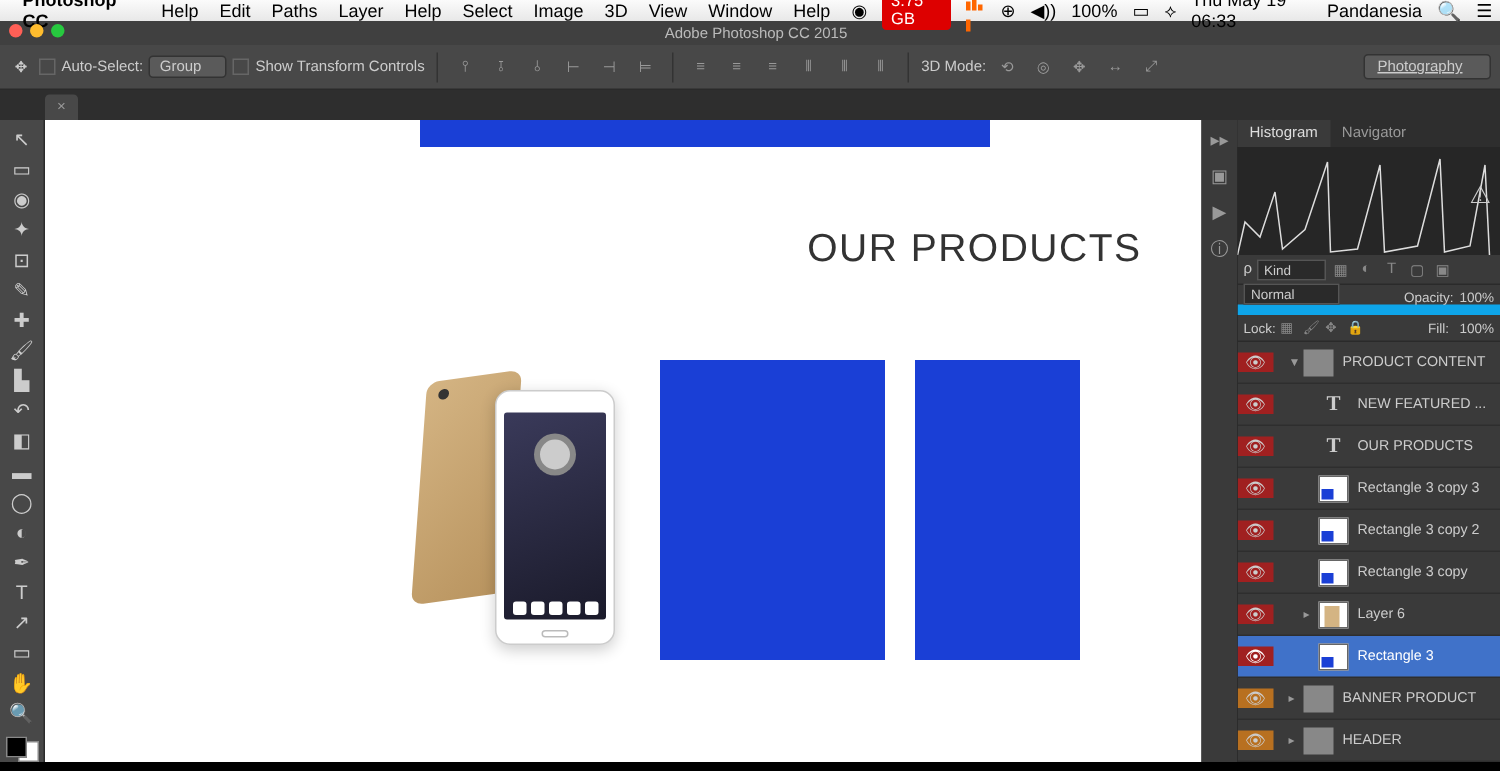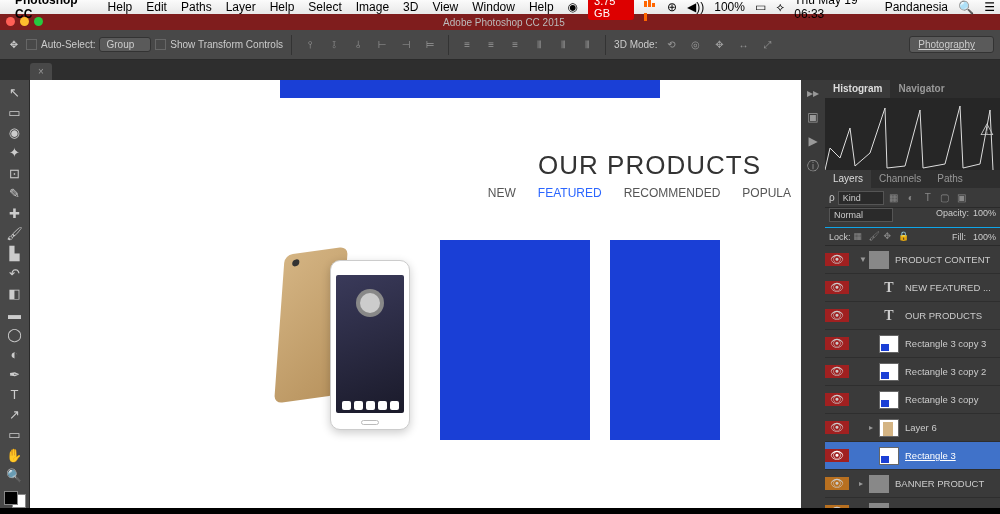--- a/index.html
+++ b/index.html
@@ -10,21 +10,21 @@
 .mac-menu .apple { font-size: 14px; margin-right: 10px; }
 .mac-menu .app-name { font-weight: bold; margin-right: 14px; }
 .mac-menu .m-item { margin-right: 14px; }
 .mac-menu .spacer { flex: 1; }
 .mac-menu .right { display: flex; align-items: center; gap: 10px; }
 .mac-menu .ram { background: #d00; color: #fff; padding: 1px 6px; border-radius: 3px; font-size: 11px; }
 .mac-menu .bars span { display:inline-block; width:3px; background:#f60; margin-right:1px; vertical-align:bottom;}
 .mac-menu .search-icon { font-size: 13px; }
 
 
-.win-title { height: 16px; background: #7f1d1d; display: flex; align-items: center; padding-left: 6px; color: #bbb; font-size: 10px; }
+.win-title { height: 16px; background: #404040; display: flex; align-items: center; padding-left: 6px; color: #bbb; font-size: 10px; }
 .dots span { display:inline-block; width:9px; height:9px; border-radius:50%; margin-right:5px; }
 .dots .r{background:#ff5f56;} .dots .y{background:#ffbd2e;} .dots .g{background:#27c93f;}
 .win-title .title { flex:1; text-align:center; margin-left:-40px; }
 
 
 .opts { height: 30px; background: #484848; border-bottom: 1px solid #2a2a2a; display:flex; align-items:center; padding: 0 6px; font-size:10px; color:#ccc; gap:4px;}
 .opts .arrow-icon { width:16px; height:16px; display:flex; align-items:center; justify-content:center;}
 .opts .chk { width:11px; height:11px; border:1px solid #666; display:inline-block; margin-right:4px; vertical-align:middle;}
 .opts .sel { background:#5a5a5a; border:1px solid #333; padding:1px 16px 1px 6px; border-radius:3px; position:relative;}
 .opts .div { width:1px; height:20px; background:#333; margin:0 4px;}
@@ -67,51 +67,51 @@
 .bluebox{ width:150px; height:200px; background:#1a3fd6;}
 .bluebox2{ width:110px; height:200px; background:#1a3fd6;}
 
 
 .vstrip{ width:24px; background:#3a3a3a; display:flex; flex-direction:column; align-items:center; padding-top:6px; gap:10px; color:#999;}
 .vstrip .i{ font-size:12px;}
 
 
 .panels{ width:175px; background:#3a3a3a; display:flex; flex-direction:column;}
 .panel-tabs{ display:flex; background:#2e2e2e; height:18px; font-size:10px;}
-.panel-tabs .pt{ padding:3px 8px; color:#999;font-weight:bold;}
+.panel-tabs .pt{ padding:3px 8px; color:#999;}
 .panel-tabs .pt.active{ background:#3a3a3a; color:#ddd;}
 .histo{ height:72px; background:#262626; position:relative;}
 .histo svg{position:absolute; inset:0;}
 .histo .tri{position:absolute; right:6px; top:22px; font-size:16px; color:#ccc;}
 
 .layers-panel{ flex:1; display:flex; flex-direction:column; overflow:hidden;}
 .layer-head{ display:flex; background:#2e2e2e; height:18px; font-size:10px;}
 .layer-head .lt{ padding:3px 8px; color:#999;}
 .layer-head .lt.active{background:#3a3a3a; color:#ddd;}
 .filter-row{ height:20px; display:flex; align-items:center; padding:0 4px; gap:3px; border-bottom:1px solid #2a2a2a;}
 .filter-row .kind{ background:#2a2a2a; border:1px solid #555; font-size:9px; padding:1px 4px; flex:0 0 46px;}
 .filter-row .ficon{ width:14px; height:14px; color:#888; font-size:10px; display:flex; align-items:center; justify-content:center;}
-.blend-row{ height:20px; display:flex; align-items:flex-start; padding:0 4px; font-size:9px; border-bottom:1px solid #0ea5e9;}
+.blend-row{ height:20px; display:flex; align-items:flex-end; padding:0 4px; font-size:9px; border-bottom:7px solid #0ea5e9;}
 .blend-row .blend{ background:#2a2a2a; border:1px solid #555; padding:1px 4px; flex:0 0 64px; margin-right:auto;}
 .lock-row{ height:18px; display:flex; align-items:center; padding:0 4px; font-size:9px; border-bottom:1px solid #2a2a2a; gap:3px;}
 .lock-row .licon{width:12px; height:12px; color:#888; font-size:9px;}
 .layer-list{ flex:1; overflow:hidden;}
 .layer{ display:flex; align-items:center; height:28px; border-bottom:1px solid #2e2e2e; font-size:9.5px; padding-right:4px;}
 .layer.sel{ background:#4072c9; color:#fff;}
 .layer .vis{ width:24px; display:flex; align-items:center; justify-content:center; font-size:11px;}
 .layer .vis.red{ background:#a02020;}
 .layer .vis.orange{ background:#b87020;}
 .layer .disc{ width:8px; color:#999; font-size:8px; margin-right:2px;}
 .layer .thumb{ width:20px; height:18px; margin-right:6px; background:#fff; border:1px solid #666; position:relative;}
 .layer .thumb.T{ background:none; border:none; color:#ccc; font-size:14px; font-weight:bold; text-align:center; line-height:18px; font-family:Georgia,serif;}
 .layer .thumb.folder{ background:#888; border:none;}
 .layer .thumb.rect::after{content:""; position:absolute; bottom:1px; left:1px; width:8px; height:7px; background:#1a3fd6;}
 .layer .thumb.phone::after{content:""; position:absolute; top:2px; left:3px; width:10px; height:14px; background:#d4b483;}
 .layer .name{ flex:1; white-space:nowrap; overflow:hidden; text-overflow:ellipsis;}
-.layer .name.underline{ text-decoration:underline;}
+.layer .name.underline{ }
 </style>
 </head>
 <body>
 
 <div class="mac-menu">
   <span class="apple"></span>
   <span class="app-name">Photoshop CC</span>
   <span class="m-item">Help</span>
   <span class="m-item">Edit</span>
   <span class="m-item">Paths</span>
@@ -209,26 +209,20 @@
         <div class="fg"></div>
       </div>
   </div>
 
   <div class="canvas-area">
     <div class="doc">
       <div class="gray-margin"></div>
       <div class="doc-inner">
         <div class="blue-bar"></div>
         <div class="heading">OUR PRODUCTS</div>
-        <div class="tabs-row">
-          <span>NEW</span>
-          <span class="active">FEATURED</span>
-          <span>RECOMMENDED</span>
-          <span>POPULA</span>
-        </div>
         <div class="products">
           <div class="phone">
             <div class="back"></div>
             <div class="front">
                 <div class="screen">
                   <div class="clock"></div>
                   <div class="icons-row">
                     <span></span>
                     <span></span>
                     <span></span>
@@ -259,25 +253,20 @@
       <div class="pt">Navigator</div>
     </div>
     <div class="histo">
       <svg viewBox="0 0 175 72" preserveAspectRatio="none">
         <polyline points="0,72 5,50 15,60 25,30 30,68 45,55 60,10 62,70 80,68 95,12 98,70 120,66 135,8 138,70 155,66 165,12 168,72" fill="none" stroke="#ddd" stroke-width="1"></polyline>
       </svg>
       <span class="tri">⚠</span>
     </div>
 
     <div class="layers-panel">
-      <div class="layer-head">
-        <div class="lt active">Layers</div>
-        <div class="lt">Channels</div>
-        <div class="lt">Paths</div>
-      </div>
       <div class="filter-row">
         <span style="font-size:10px;">ρ</span>
         <span class="kind">Kind</span>
         <span class="ficon">▦</span>
         <span class="ficon">◐</span>
         <span class="ficon">T</span>
         <span class="ficon">▢</span>
         <span class="ficon">▣</span>
       </div>
       <div class="blend-row">

